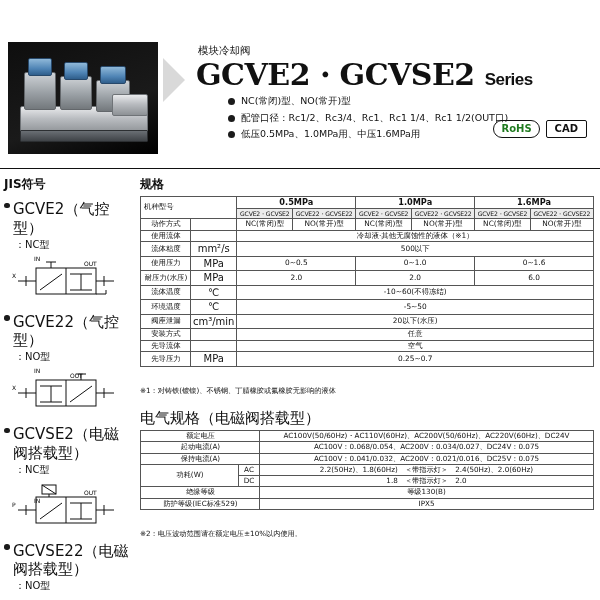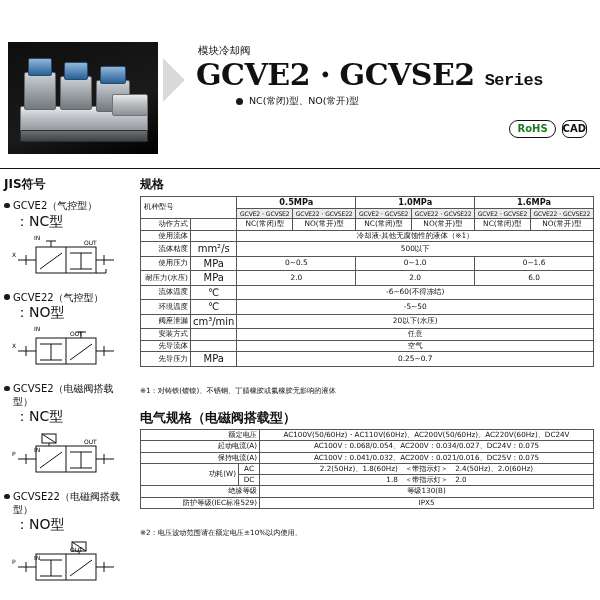--- a/index.html
+++ b/index.html
@@ -43,70 +43,70 @@
     border-top:22px solid transparent;
     border-bottom:22px solid transparent;
   }
   .titlewrap{position:absolute;left:196px;top:44px;}
   .subtitle{font-size:10.5px;color:#111;margin:0 0 2px 2px;}
   .maintitle{
     font-family:"DejaVu Serif","Liberation Serif",serif;
     font-weight:bold;font-size:30px;letter-spacing:-0.5px;line-height:1;
     white-space:nowrap;
   }
-  .maintitle .ser{font-size:17px;font-family:Liberation Mono, monospace;}
-  .bullets{position:absolute;left:196px;top:86px;}
+  .maintitle .ser{font-size:17px;font-family:Liberation Sans, sans-serif;}
+  .bullets{position:absolute;left:188px;top:86px;}
   .bullets li{
     list-style:none;margin:0 0 3.5px 0;padding:0 0 0 13px;position:relative;
     font-size:9.5px;white-space:nowrap;
   }
   .bullets li:before{
     content:"";position:absolute;left:0;top:3px;width:7px;height:7px;
     background:#1b1b1b;border-radius:50%;
   }
   .badges{position:absolute;right:6px;top:120px;display:flex;gap:6px;align-items:center;}
   .badge-rohs{
     border:1.6px solid #111;border-radius:13px;padding:3px 7px;
     font-size:10px;font-weight:bold;line-height:1;
   }
   .badge-rohs .g{color:#1f7a1f;}
   .badge-cad{
-    border:1.6px solid #111;border-radius:7px;padding:3px 0;
+    border:1.6px solid #111;border-radius:2px;padding:3px 8px;
     font-size:10px;font-weight:bold;line-height:1;
   }
   .hrule{position:absolute;left:0;top:168px;width:600px;height:1px;background:#111;}
 
   
   .sect{font-size:12px;font-weight:bold;}
 
   
   .left{position:absolute;left:4px;top:176px;width:126px;}
   .sym-item{margin-top:7px;}
-  .sym-title{font-size:10px;padding-left:9px;position:relative;line-height:1.25;}
+  .sym-title{font-size:15px;padding-left:9px;position:relative;line-height:1.25;}
   .sym-title:before{
     content:"";position:absolute;left:0;top:2.5px;width:5.5px;height:5.5px;
     background:#1b1b1b;border-radius:50%;
   }
-  .sym-sub{font-size:14px;padding-left:11px;}
+  .sym-sub{font-size:10px;padding-left:11px;}
   .sym-box{position:relative;width:118px;height:52px;margin:2px 0 0 6px;}
   .sym-box svg{display:block;}
 
   
   .right{position:absolute;left:140px;top:176px;width:454px;}
   table{border-collapse:collapse;width:100%;font-size:7.4px;}
   table td,table th{
     border:0.8px solid #555;padding:1px 2px;text-align:center;vertical-align:middle;
     line-height:1.15;
   }
-  .rowhead{text-align:right;padding-left:3px;white-space:nowrap;}
+  .rowhead{text-align:center;padding-left:3px;white-space:nowrap;}
   .unitcell{font-size:10px;width:26px;}
   .modelcell{font-size:6.1px;white-space:nowrap;letter-spacing:-0.2px;}
   .grouphead{font-weight:bold;font-size:8.2px;}
   .note{font-size:7.2px;margin-top:19px;}
-  .tbl2-title{font-size:13px;font-weight:bold;margin-top:13px;}
+  .tbl2-title{font-size:15px;font-weight:normal;margin-top:13px;}
   .tbl2 td{font-size:7.2px;}
   .tbl2 .rowhead{width:92px;}
   .tbl2 .acdc{width:16px;}
   .shade{background:#ececec;}
 </style>
 </head>
 <body>
 
 <div class="page">
 
@@ -128,20 +128,22 @@
 
     <div class="arrowmark"></div>
 
     <div class="titlewrap">
       <div class="subtitle">模块冷却阀</div>
       <div class="maintitle"><span>GCVE2・GCVSE2</span> <span class="ser">Series</span></div>
     </div>
 
     <ul class="bullets">
       <li>NC(常闭)型、NO(常开)型</li>
+      <li>配管口径：Rc1/2、Rc3/4、Rc1、Rc1 1/4、Rc1 1/2(OUT口)</li>
+      <li>低压0.5MPa、1.0MPa用、中压1.6MPa用</li>
     </ul>
 
     <div class="badges">
       <div class="badge-rohs"><span class="g">RoHS</span></div>
       <div class="badge-cad"><span>CAD</span></div>
     </div>
 
     <div class="hrule"></div>
   </div>
 
@@ -303,21 +305,21 @@
           <td class="rowhead">耐压力(水压)</td>
           <td class="unitcell">MPa</td>
           <td colspan="2">2.0</td>
           <td colspan="2">2.0</td>
           <td colspan="2">6.0</td>
         </tr>
 
         <tr>
           <td class="rowhead">流体温度</td>
           <td class="unitcell">℃</td>
-          <td colspan="6">-6~60(不得冻结)</td>
+          <td colspan="6">-10~60(不得冻结)</td>
         </tr>
 
         <tr>
           <td class="rowhead">环境温度</td>
           <td class="unitcell">℃</td>
           <td colspan="6">-5~50</td>
         </tr>
 
         <tr>
           <td class="rowhead">阀座泄漏</td>

